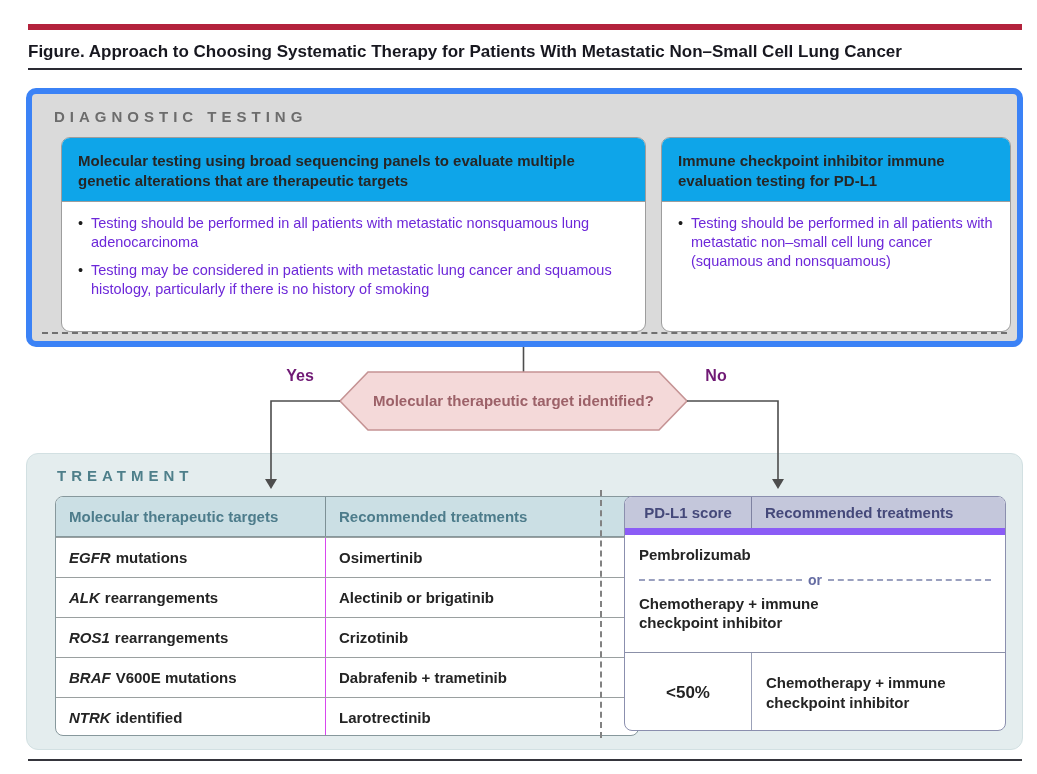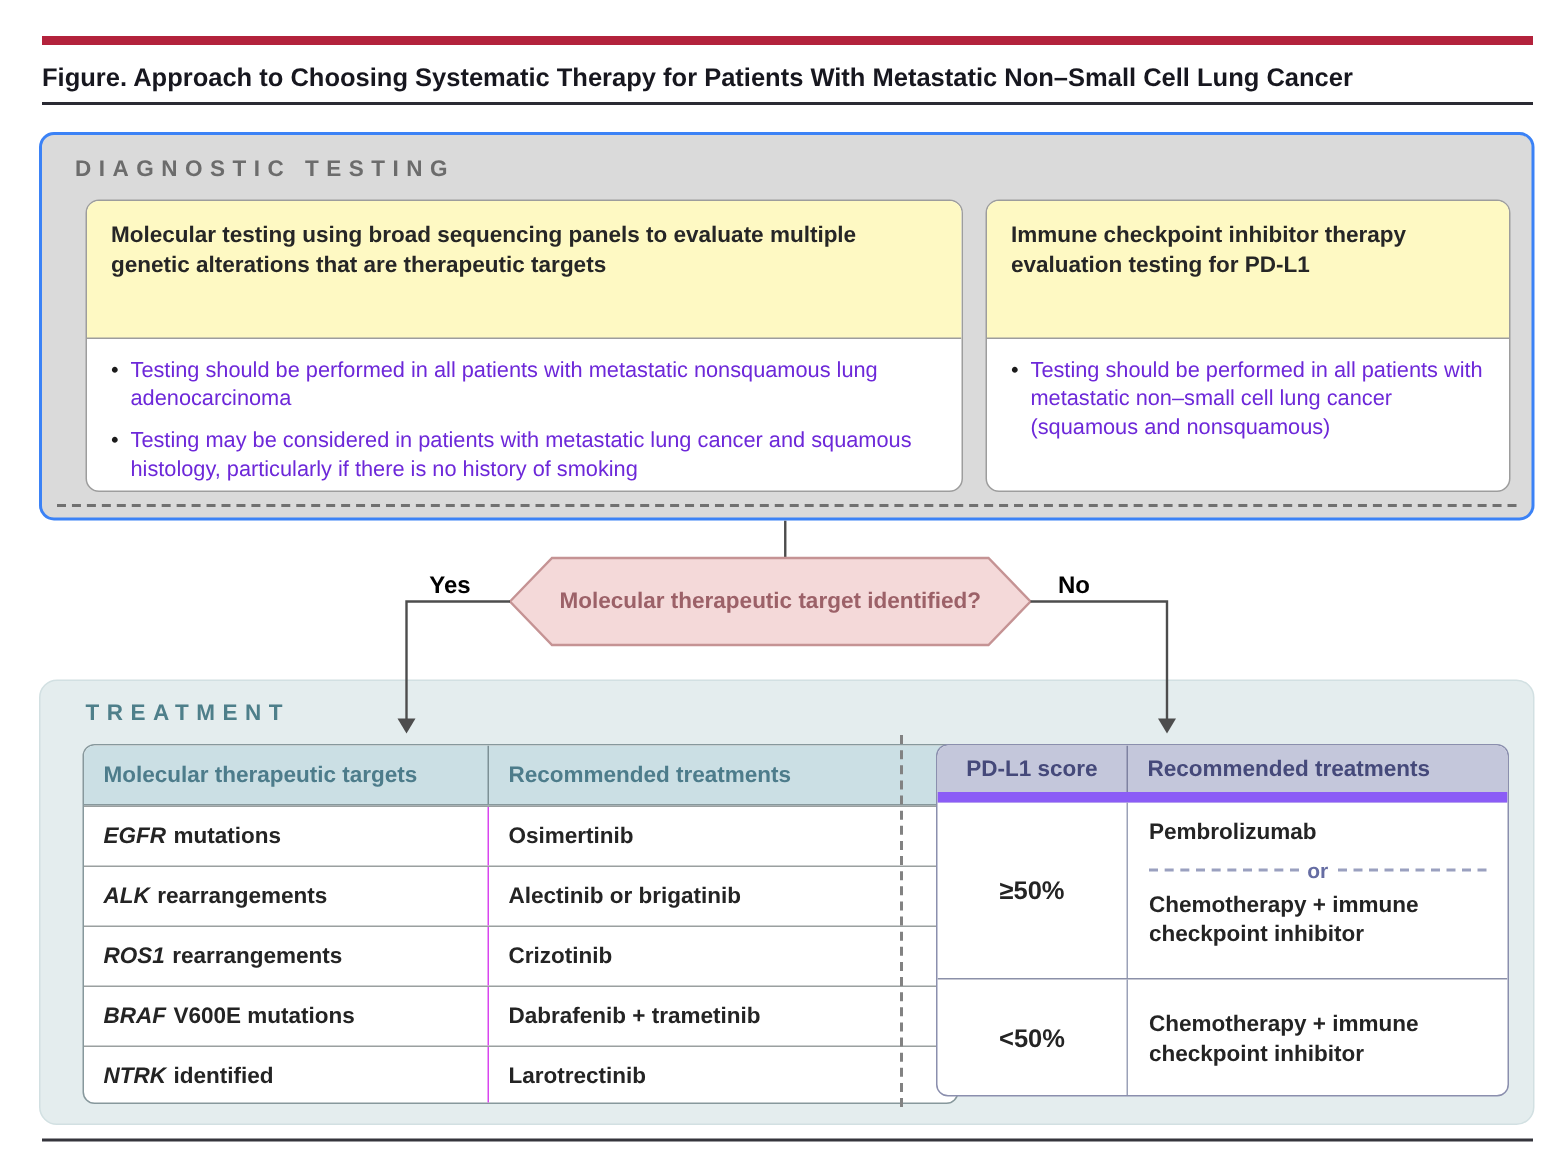--- a/index.html
+++ b/index.html
@@ -8,44 +8,44 @@
     font-family:"Liberation Sans", sans-serif;color:#1b1b1b;overflow:hidden;
   }
   
   .red-bar{position:absolute;left:28px;top:24px;width:994px;height:6px;background:#b3223c;}
   .fig-title{position:absolute;left:28px;top:42px;width:994px;font-size:17px;font-weight:bold;color:#17171f;}
   .title-rule{position:absolute;left:28px;top:68px;width:994px;border-top:2px solid #2a2a33;}
   .bottom-rule{position:absolute;left:28px;top:759px;width:994px;border-top:2px solid #35353c;}
 
   
   .diag-panel{position:absolute;left:26px;top:88px;width:997px;height:259px;background:#dadada;
-    border:2px solid #3b82f6;border-radius:10px;box-sizing:border-box;}
+    border:6px solid #3b82f6;border-radius:10px;box-sizing:border-box;}
   .section-label{font-size:15px;font-weight:bold;letter-spacing:5px;color:#6c6c6c;}
   .diag-label{position:absolute;left:22px;top:14px;}
   .diag-dashed{position:absolute;left:10px;right:10px;bottom:7px;border-top:2px dashed #707070;}
 
   .info-box{position:absolute;top:43px;background:#ffffff;border:1px solid #9d9d9d;border-radius:9px;
     box-sizing:border-box;overflow:hidden;}
   .box-left{left:29px;width:585px;height:195px;}
   .box-right{left:629px;width:350px;height:195px;}
-  .box-header{height:92px;box-sizing:border-box;background:#fef9c3;border-bottom:1px solid #9d9d9d;
+  .box-header{height:64px;box-sizing:border-box;background:#0ea5e9;border-bottom:1px solid #9d9d9d;
     padding:13px 16px 0 16px;font-weight:bold;font-size:15px;line-height:1.3;color:#262626;}
   .box-header .hdr-text{display:block;}
   .box-left .hdr-text{max-width:510px;}
   .box-right .hdr-text{max-width:300px;}
   .box-body{padding:12px 14px;}
   ul.bullets{margin:0;padding:0;list-style:none;font-size:14.5px;line-height:1.32;color:#6d28d9;}
   ul.bullets li{position:relative;padding-left:15px;margin-bottom:9px;max-width:530px;}
   ul.bullets li::before{content:"•";position:absolute;left:2px;top:0;color:#1b1b1b;}
 
   
   .flow-svg{position:absolute;left:0;top:347px;width:1037px;height:153px;pointer-events:none;z-index:5;}
   .decision-text{position:absolute;left:340px;top:392px;width:347px;text-align:center;
     font-size:15px;font-weight:bold;color:#9c6168;z-index:6;}
-  .branch-label{position:absolute;top:382px;font-size:16px;font-weight:bold;color:#000000;z-index:6;}
+  .branch-label{position:absolute;top:367px;font-size:16px;font-weight:bold;color:#701a75;z-index:6;}
   .yes-label{left:276px;width:48px;text-align:center;}
   .no-label{left:694px;width:44px;text-align:center;}
 
   
   .treat-panel{position:absolute;left:26px;top:453px;width:997px;height:297px;background:#e4edee;
     border:1px solid #d2e0e2;border-radius:12px;box-sizing:border-box;}
   .treat-label{position:absolute;left:30px;top:13px;color:#4e7f8a;}
 
   .tbl{position:absolute;background:#ffffff;box-sizing:border-box;border-radius:8px;overflow:hidden;}
   .tbl-mol{left:28px;top:42px;width:584px;height:240px;border:1px solid #87989c;}
@@ -97,21 +97,21 @@
     <div class="box-body">
       <ul class="bullets">
         <li>Testing should be performed in all patients with metastatic nonsquamous lung adenocarcinoma</li>
         <li>Testing may be considered in patients with metastatic lung cancer and squamous histology, particularly if there is no history of smoking</li>
       </ul>
     </div>
   </div>
 
   <div class="info-box box-right">
     <div class="box-header">
-      <span class="hdr-text">Immune checkpoint inhibitor therapy evaluation testing for PD-L1</span>
+      <span class="hdr-text">Immune checkpoint inhibitor immune evaluation testing for PD-L1</span>
     </div>
     <div class="box-body">
       <ul class="bullets">
         <li>Testing should be performed in all patients with metastatic non–small cell lung cancer (squamous and nonsquamous)</li>
       </ul>
     </div>
   </div>
 
   <div class="diag-dashed"></div>
 </div>
@@ -172,21 +172,20 @@
       <div class="mol-cell-2">Larotrectinib</div>
     </div>
   </div>
 
   <div class="tbl tbl-pdl">
     <div class="tbl-header">
       <div class="hcell hcell-1">PD-L1 score</div>
       <div class="hcell hcell-2">Recommended treatments</div>
     </div>
     <div class="pdl-row pdl-row-1">
-      <div class="pdl-cell-1">≥50%</div>
       <div class="pdl-cell-2">
         <div>Pembrolizumab</div>
         <div class="or-divider">
           <span class="dash"></span>
           <span class="or-text">or</span>
           <span class="dash"></span>
         </div>
         <div class="treat-wrap">Chemotherapy + immune checkpoint inhibitor</div>
       </div>
     </div>

